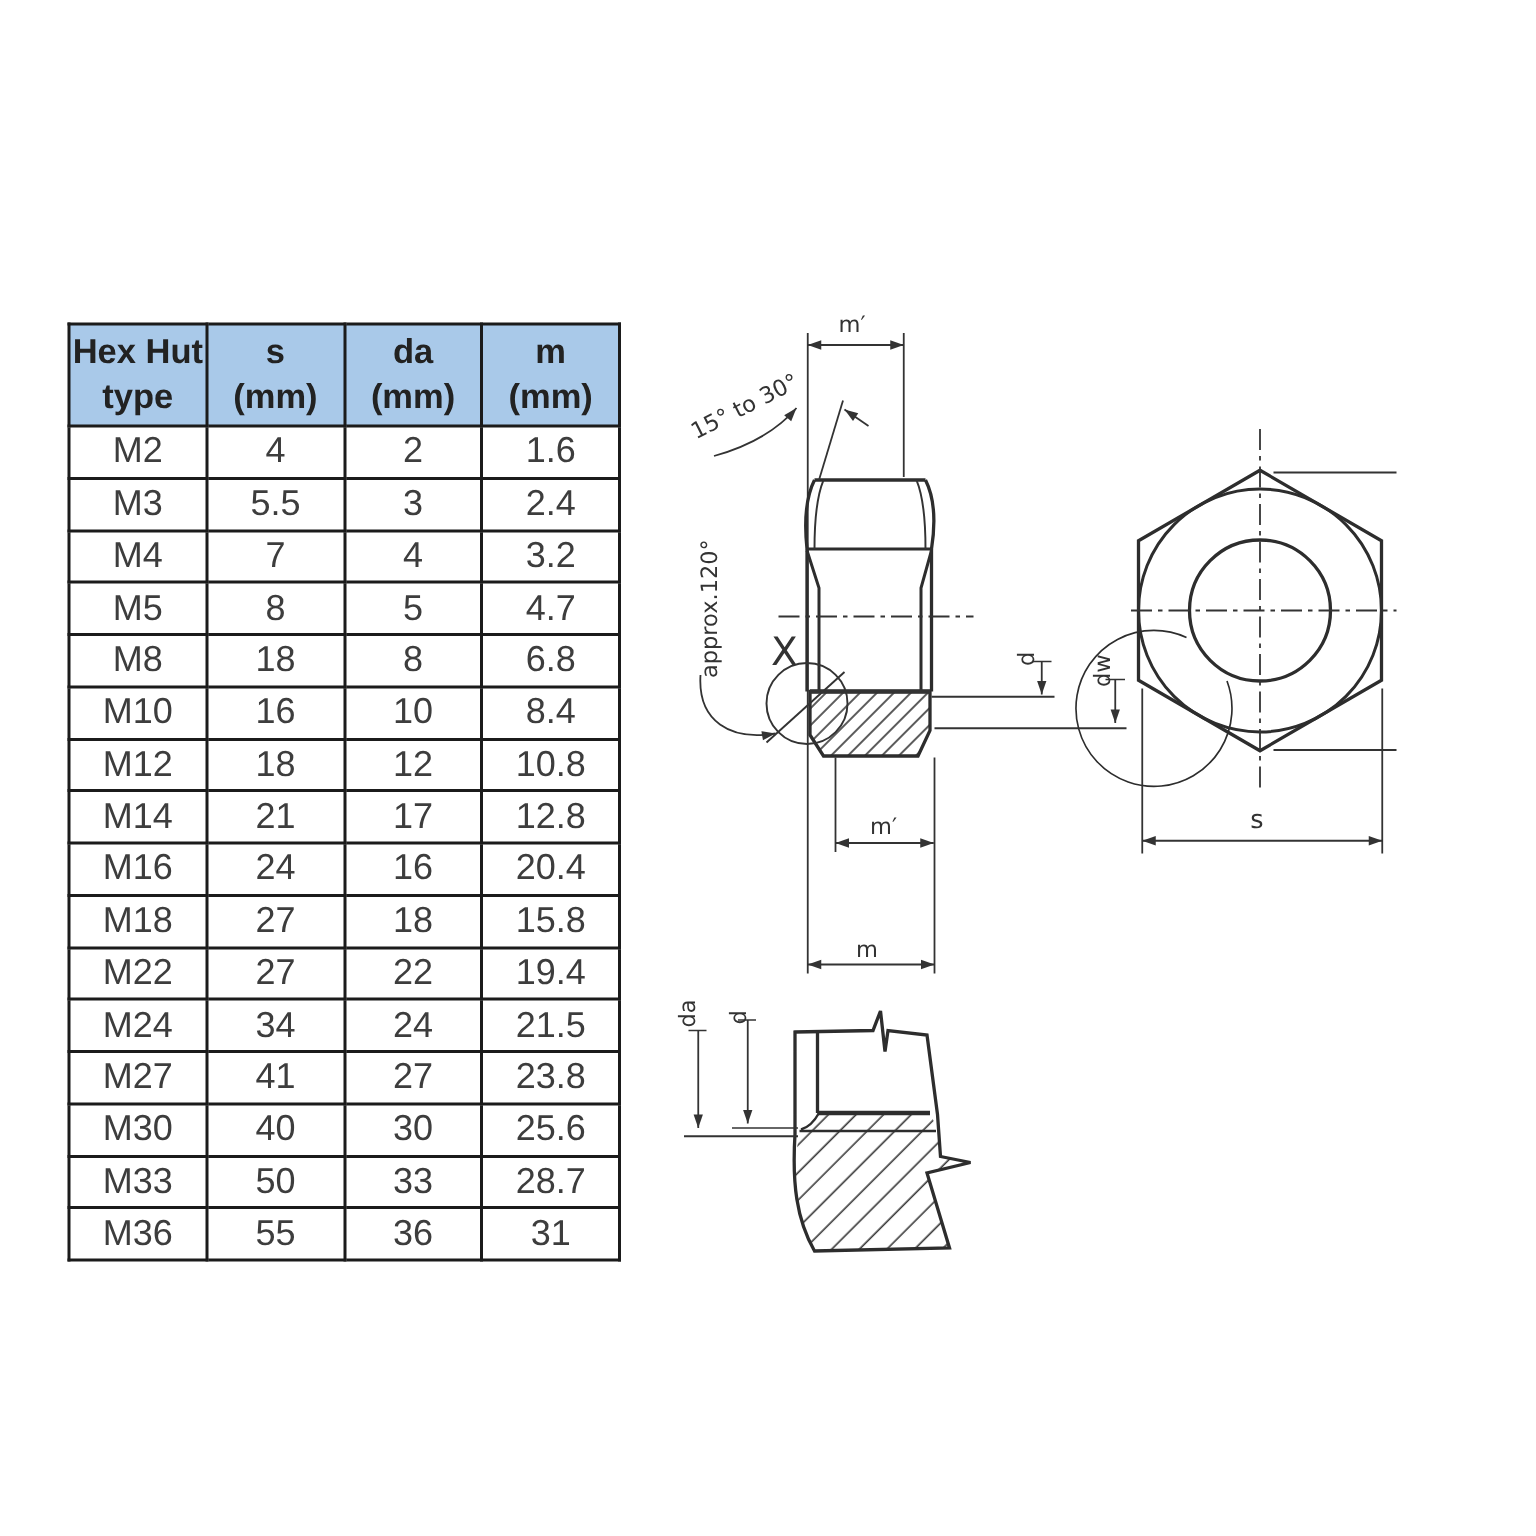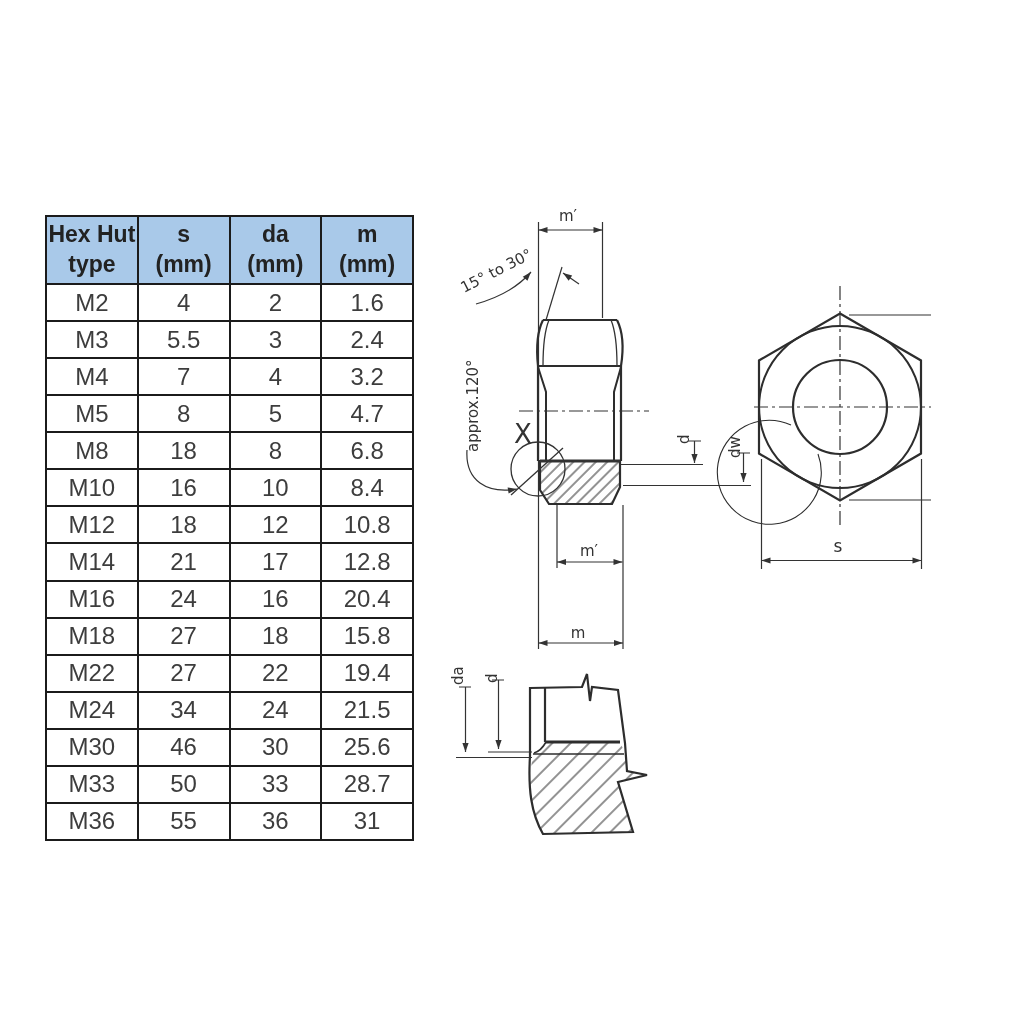--- a/index.html
+++ b/index.html
@@ -111,22 +111,28 @@
           <td>22</td>
           <td>19.4</td>
         </tr>
         <tr>
           <td>M24</td>
           <td>34</td>
           <td>24</td>
           <td>21.5</td>
         </tr>
         <tr>
+          <td>M27</td>
+          <td>41</td>
+          <td>27</td>
+          <td>23.8</td>
+        </tr>
+        <tr>
           <td>M30</td>
-          <td>46</td>
+          <td>40</td>
           <td>30</td>
           <td>25.6</td>
         </tr>
         <tr>
           <td>M33</td>
           <td>50</td>
           <td>33</td>
           <td>28.7</td>
         </tr>
         <tr>

